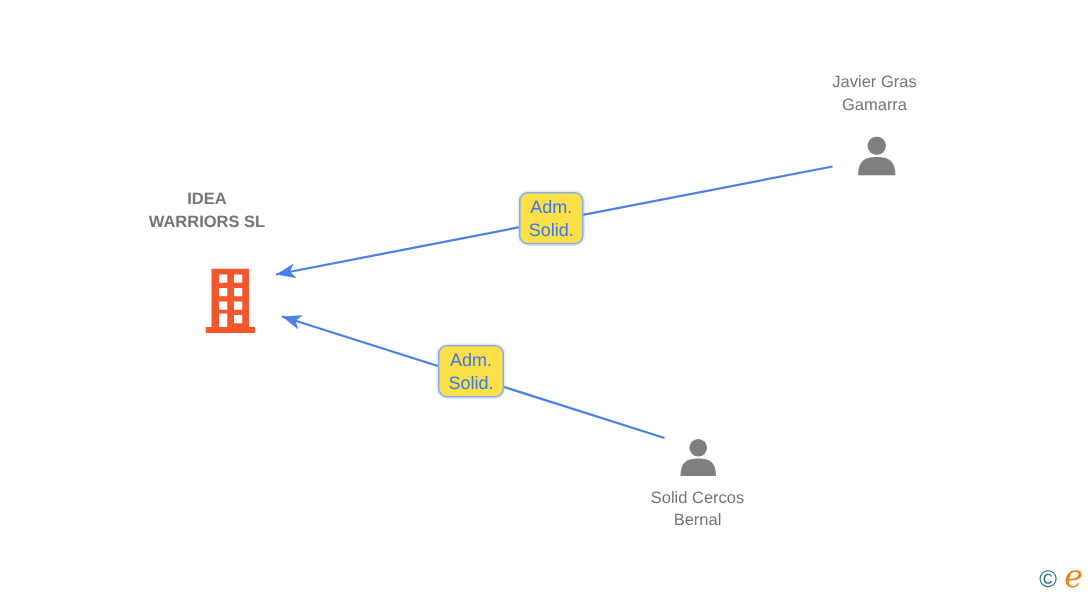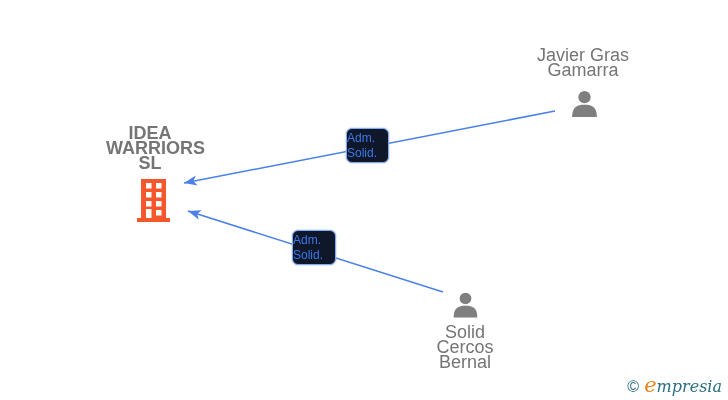--- a/index.html
+++ b/index.html
@@ -13,35 +13,35 @@
   }
   .edges-layer {
     position: absolute;
     left: 0; top: 0;
     width: 728px; height: 400px;
   }
   .node { position: absolute; }
   .node-label {
     position: absolute;
     color: #757575;
-    font-size: 18px;
+    font-size: 11px;
     line-height: 15px;
     text-align: center;
   }
   .company-label { font-weight: bold; }
   .edge-label-box {
     position: absolute;
     box-sizing: border-box;
-    background: #0f172a;
+    background: #fde047;
     border: 1px solid #85abf0;
     border-radius: 6px;
     color: #3b78e7;
     font-size: 12px;
     line-height: 15px;
-    text-align: left;
+    text-align: center;
     padding-top: 2px;
     box-shadow: 0 0 0 1px rgba(133,171,240,0.25);
   }
   .edge-label-box span { display: block; }
   .footer-brand {
     position: absolute;
     right: 6px;
     bottom: 4px;
     display: flex;
     align-items: baseline;
@@ -74,21 +74,21 @@
     <defs>
       <marker id="arrowhead" markerUnits="userSpaceOnUse" markerWidth="14" markerHeight="11" refX="13" refY="5" orient="auto">
         <path d="M13,5 L0,0 L3.5,5 L0,10 Z" fill="#4a80e8"></path>
       </marker>
     </defs>
     <line x1="555" y1="111" x2="184" y2="183" stroke="#4a80e8" stroke-width="1.5" marker-end="url(#arrowhead)"></line>
     <line x1="443" y1="292" x2="188" y2="211" stroke="#4a80e8" stroke-width="1.5" marker-end="url(#arrowhead)"></line>
   </svg>
 
   <div class="node" style="left:0;top:0;">
-    <div class="node-label company-label" style="left:106px; top:126px; width:88px;">IDEA WARRIORS SL</div>
+    <div class="node-label company-label" style="left:94px; top:126px; width:88px;">IDEA WARRIORS SL</div>
     <svg style="position:absolute; left:137px; top:179px;" width="33" height="43" viewBox="0 0 33 43">
       <rect x="4" y="0" width="25" height="40" fill="#f4572b"></rect>
       <rect x="0" y="39" width="33" height="4" fill="#f4572b"></rect>
       <rect x="9" y="4" width="5.5" height="5.5" fill="#ffffff"></rect>
       <rect x="19" y="4" width="5.5" height="5.5" fill="#ffffff"></rect>
       <rect x="9" y="13" width="5.5" height="5.5" fill="#ffffff"></rect>
       <rect x="19" y="13" width="5.5" height="5.5" fill="#ffffff"></rect>
       <rect x="9" y="22" width="5.5" height="5.5" fill="#ffffff"></rect>
       <rect x="19" y="22" width="5.5" height="5.5" fill="#ffffff"></rect>
       <rect x="9" y="30" width="5.5" height="9" fill="#ffffff"></rect>
@@ -117,16 +117,15 @@
     <span>Solid.</span>
   </div>
   <div class="edge-label-box" style="left:292px; top:230px; width:44px; height:35px;">
     <span>Adm.</span>
     <span>Solid.</span>
   </div>
 
   <div class="footer-brand">
     <span class="copyright-symbol">©</span>
     <span class="brand-script brand-first">e</span>
-    <span class="brand-script brand-rest">mpresia</span>
   </div>
 
 </div>
 
 </body></html>

